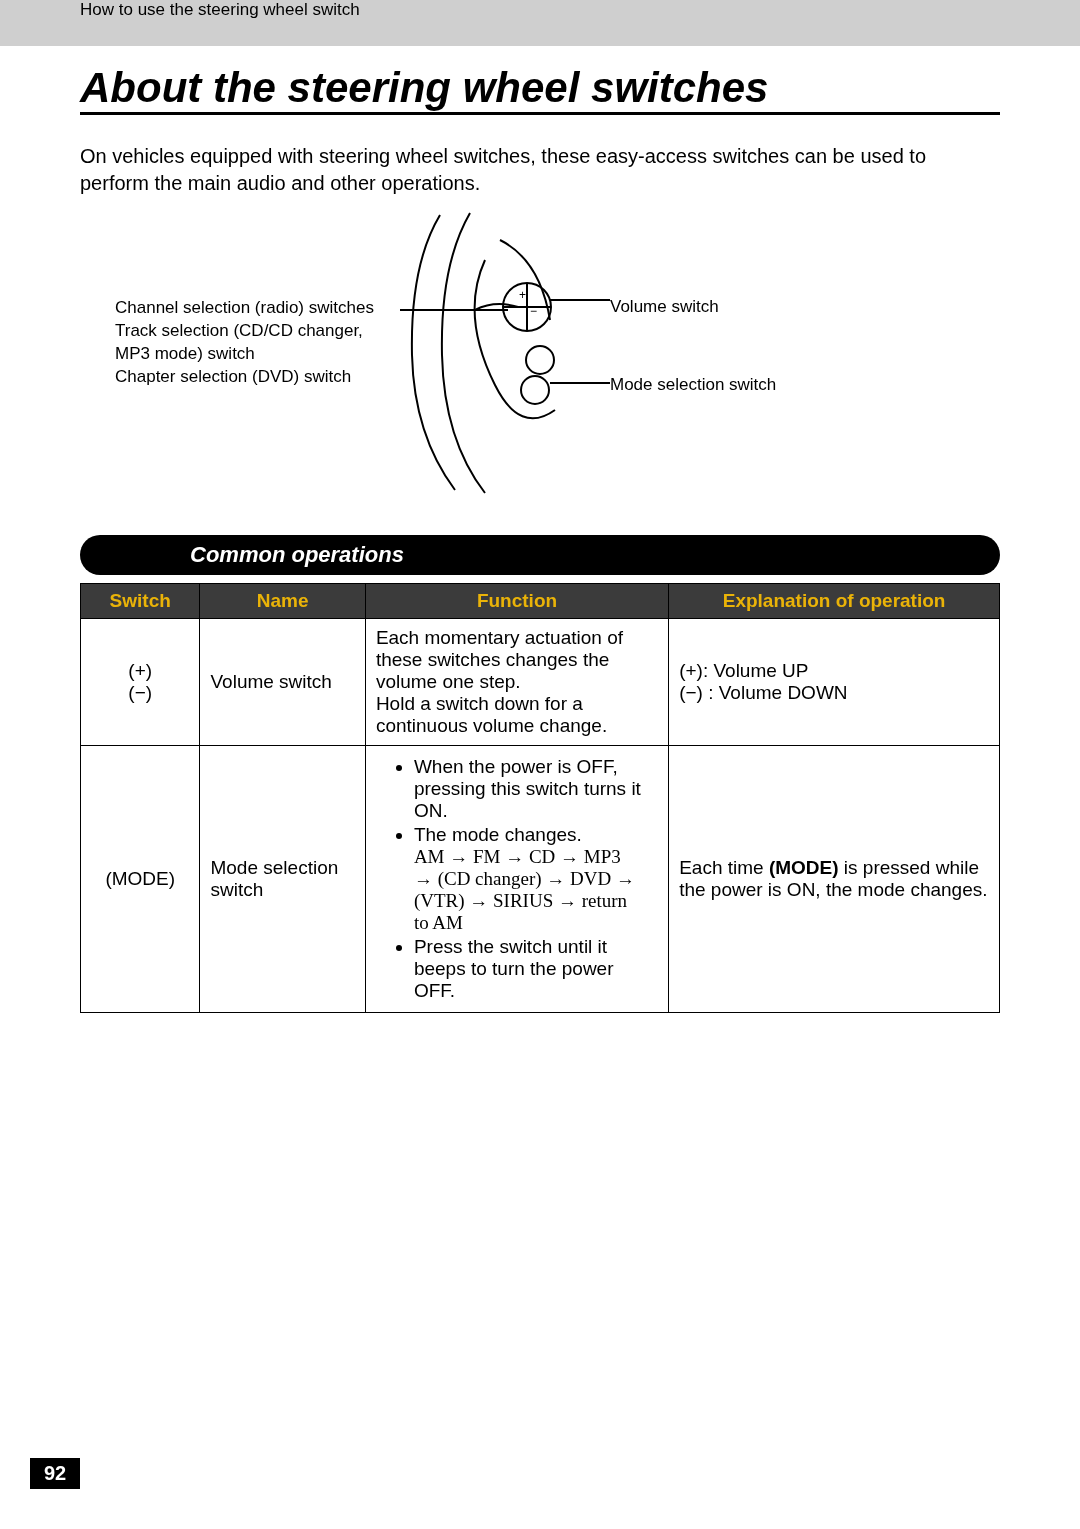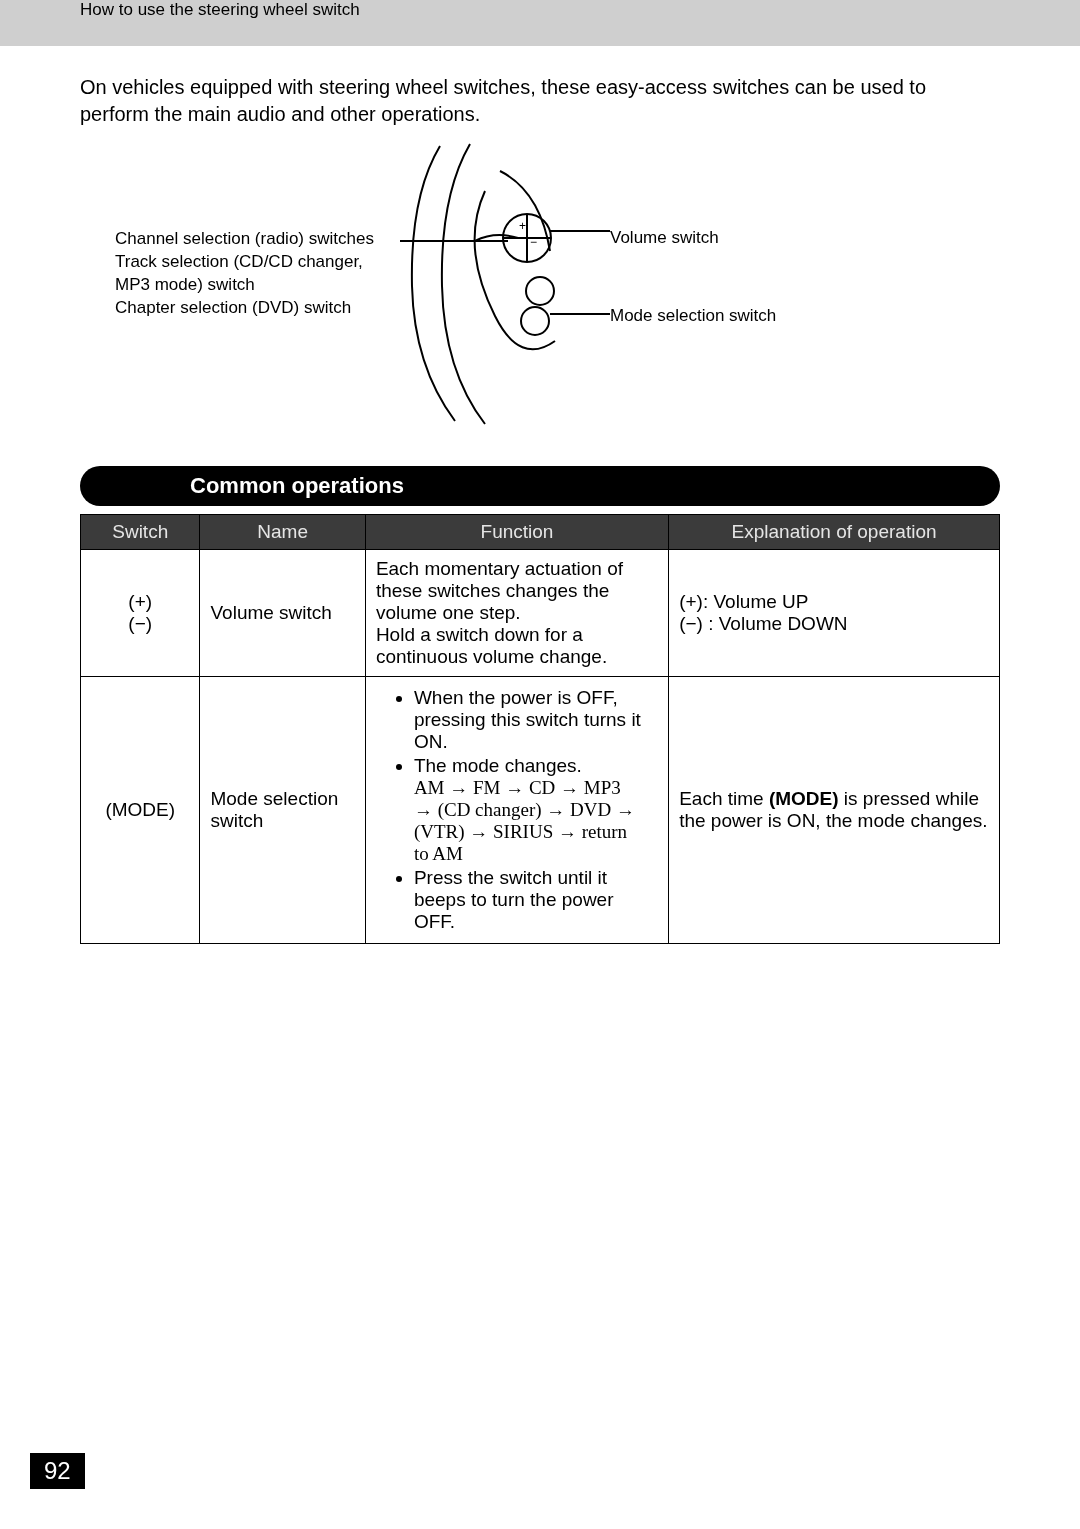--- a/index.html
+++ b/index.html
@@ -83,66 +83,68 @@
   }
   .pill {
     background: #000;
     color: #fff;
     border-radius: 22px;
     height: 40px;
     display: flex;
     align-items: center;
     padding-left: 110px;
     font-size: 22px;
+    font-style: italic;
     font-weight: bold;
     margin-top: 30px;
   }
   table.ops {
     width: 100%;
     border-collapse: collapse;
     margin-top: 8px;
     font-size: 19px;
   }
   table.ops th {
     background: #3b3b3b;
-    color: #e5e5e5;
-    font-weight: normal;
+    color: #eab308;
+    font-weight: bold;
     padding: 6px 18px;
     border: 1px solid #000;
     text-align: center;
   }
   table.ops td {
     border: 1px solid #000;
     padding: 8px 10px;
     vertical-align: middle;
   }
   table.ops td.center { text-align: center; }
   ul.func-list { list-style: disc; padding-left: 22px; }
   ul.func-list li { margin: 2px 16px; }
   .arrow { font-family: Liberation Serif, serif; text-align: center; }
   .page-num {
     position: absolute;
     left: 30px;
     bottom: 40px;
     background: #000;
     color: #fff;
-    font-weight: normal;
-    font-size: 24px;
+    font-weight: bold;
+    font-size: 20px;
     padding: 4px 14px;
     margin-top: 20px;
   }
 </style>
 </head>
 <body>
 
 <div class="header-bar">
   <span>How to use the steering wheel switch</span>
 </div>
 
 <div class="content">
+  <h1 class="page-title">About the steering wheel switches</h1>
 
   <p class="intro">On vehicles equipped with steering wheel switches, these easy-access switches can be used to perform the main audio and other operations.</p>
 
 
   <div class="diagram-zone">
     <svg class="diagram-svg" width="220" height="290" viewBox="0 0 220 290">
       <g stroke="#000" stroke-width="2" fill="none">
 
         <path d="M 40 10 Q 10 60 12 150 Q 14 230 55 285"></path>
         <path d="M 70 8 Q 40 60 42 150 Q 44 235 85 288"></path>

